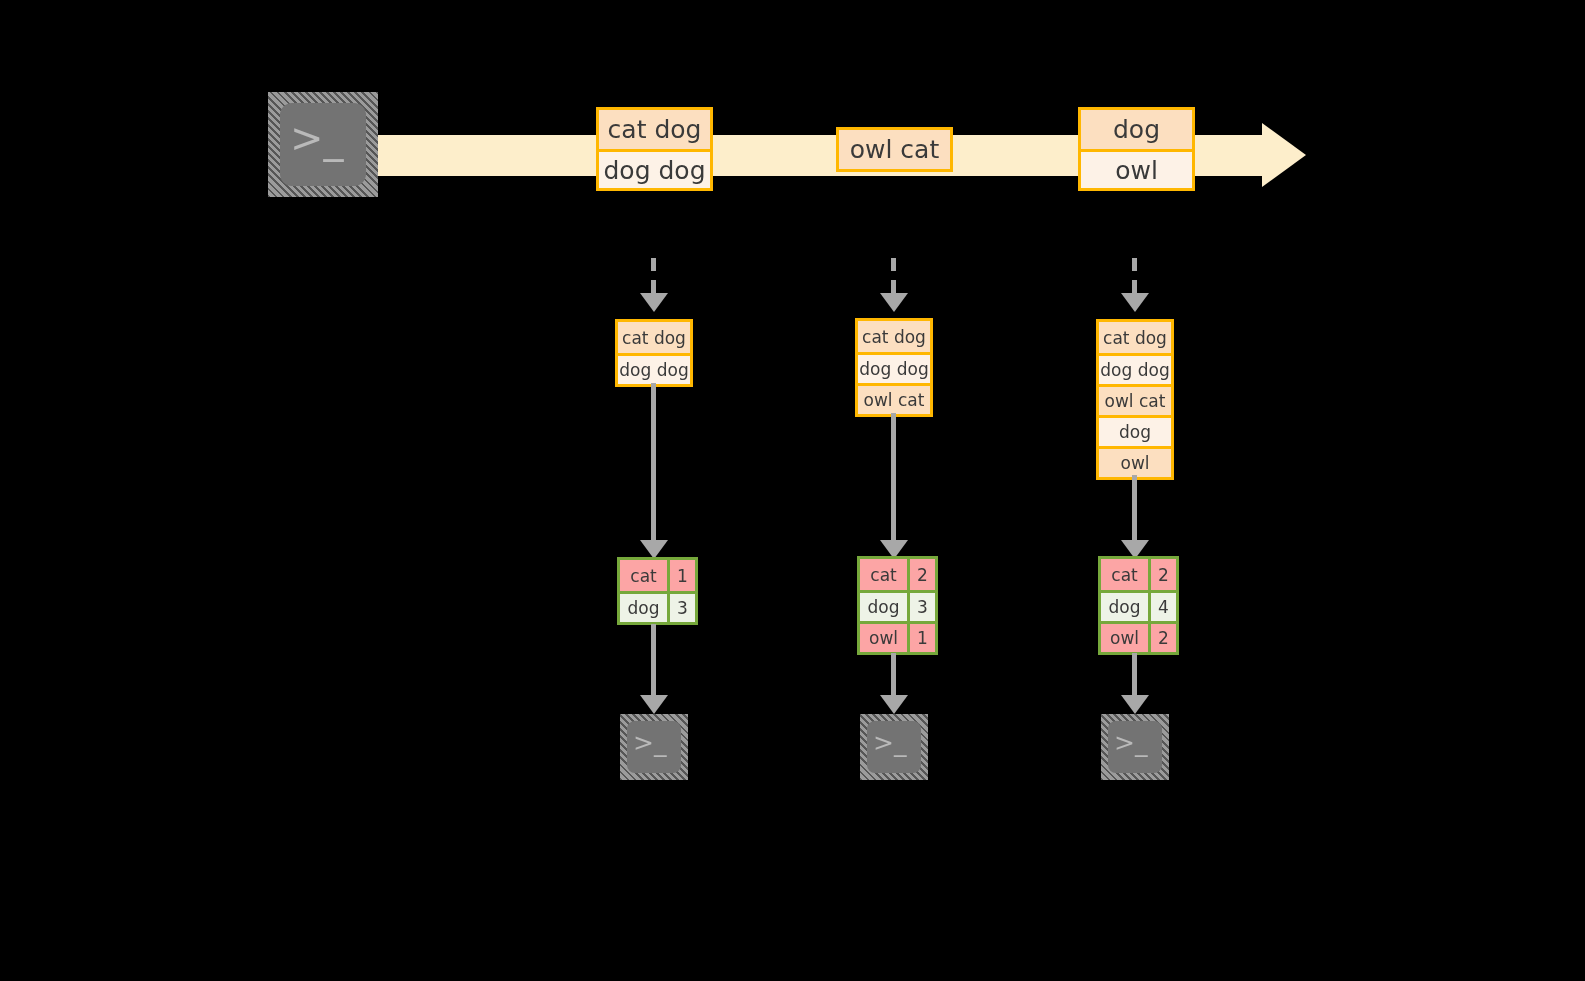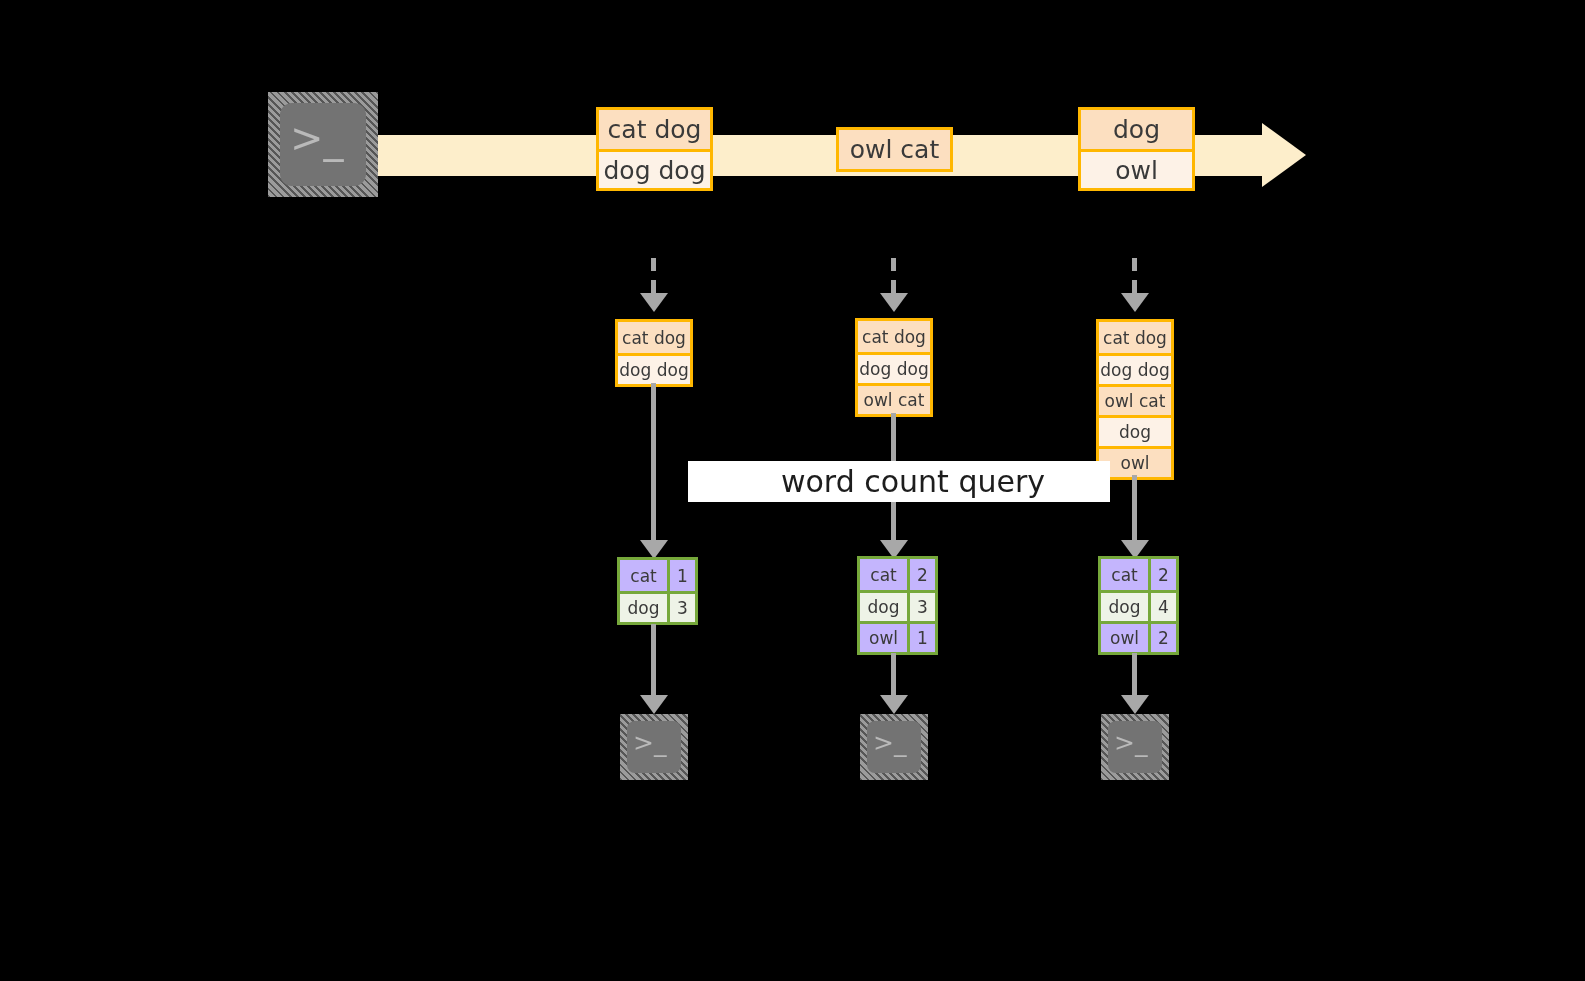--- a/index.html
+++ b/index.html
@@ -116,21 +116,21 @@
   .gbox .gcell {
     box-sizing: border-box;
     display: flex;
     align-items: center;
     justify-content: center;
     font-size: 17px;
     color: #3a3a3a;
   }
   .gbox .gcell.key { width: 47px; }
   .gbox .gcell.val { width: 28px; border-left: 3px solid #76a83b; }
-  .gbox .grow.dark  .gcell { background: #c4b5fd; }
+  .gbox .grow.dark  .gcell { background: #fca5a5; }
   .gbox .grow.light .gcell { background: #eef3e7; }
 
   
   .conn {
     position: absolute;
     width: 28px;
   }
   .conn .line {
     position: absolute;
     left: 11px;
@@ -240,23 +240,20 @@
   </div>
   <div class="conn" style="left:880px; top:413px; height:146px;">
     <div class="line" style="height:128px;"></div>
     <div class="tip" style="top:127px;"></div>
   </div>
   <div class="conn" style="left:1121px; top:475px; height:84px;">
     <div class="line" style="height:66px;"></div>
     <div class="tip" style="top:65px;"></div>
   </div>
 
-  <div class="query-band">
-    <div class="label">word count query</div>
-  </div>
 
   <div class="gbox" style="left:617px; top:557px;">
     <div class="grow dark">
       <div class="gcell key">cat</div>
       <div class="gcell val">1</div>
     </div>
     <div class="grow light">
       <div class="gcell key">dog</div>
       <div class="gcell val">3</div>
     </div>

